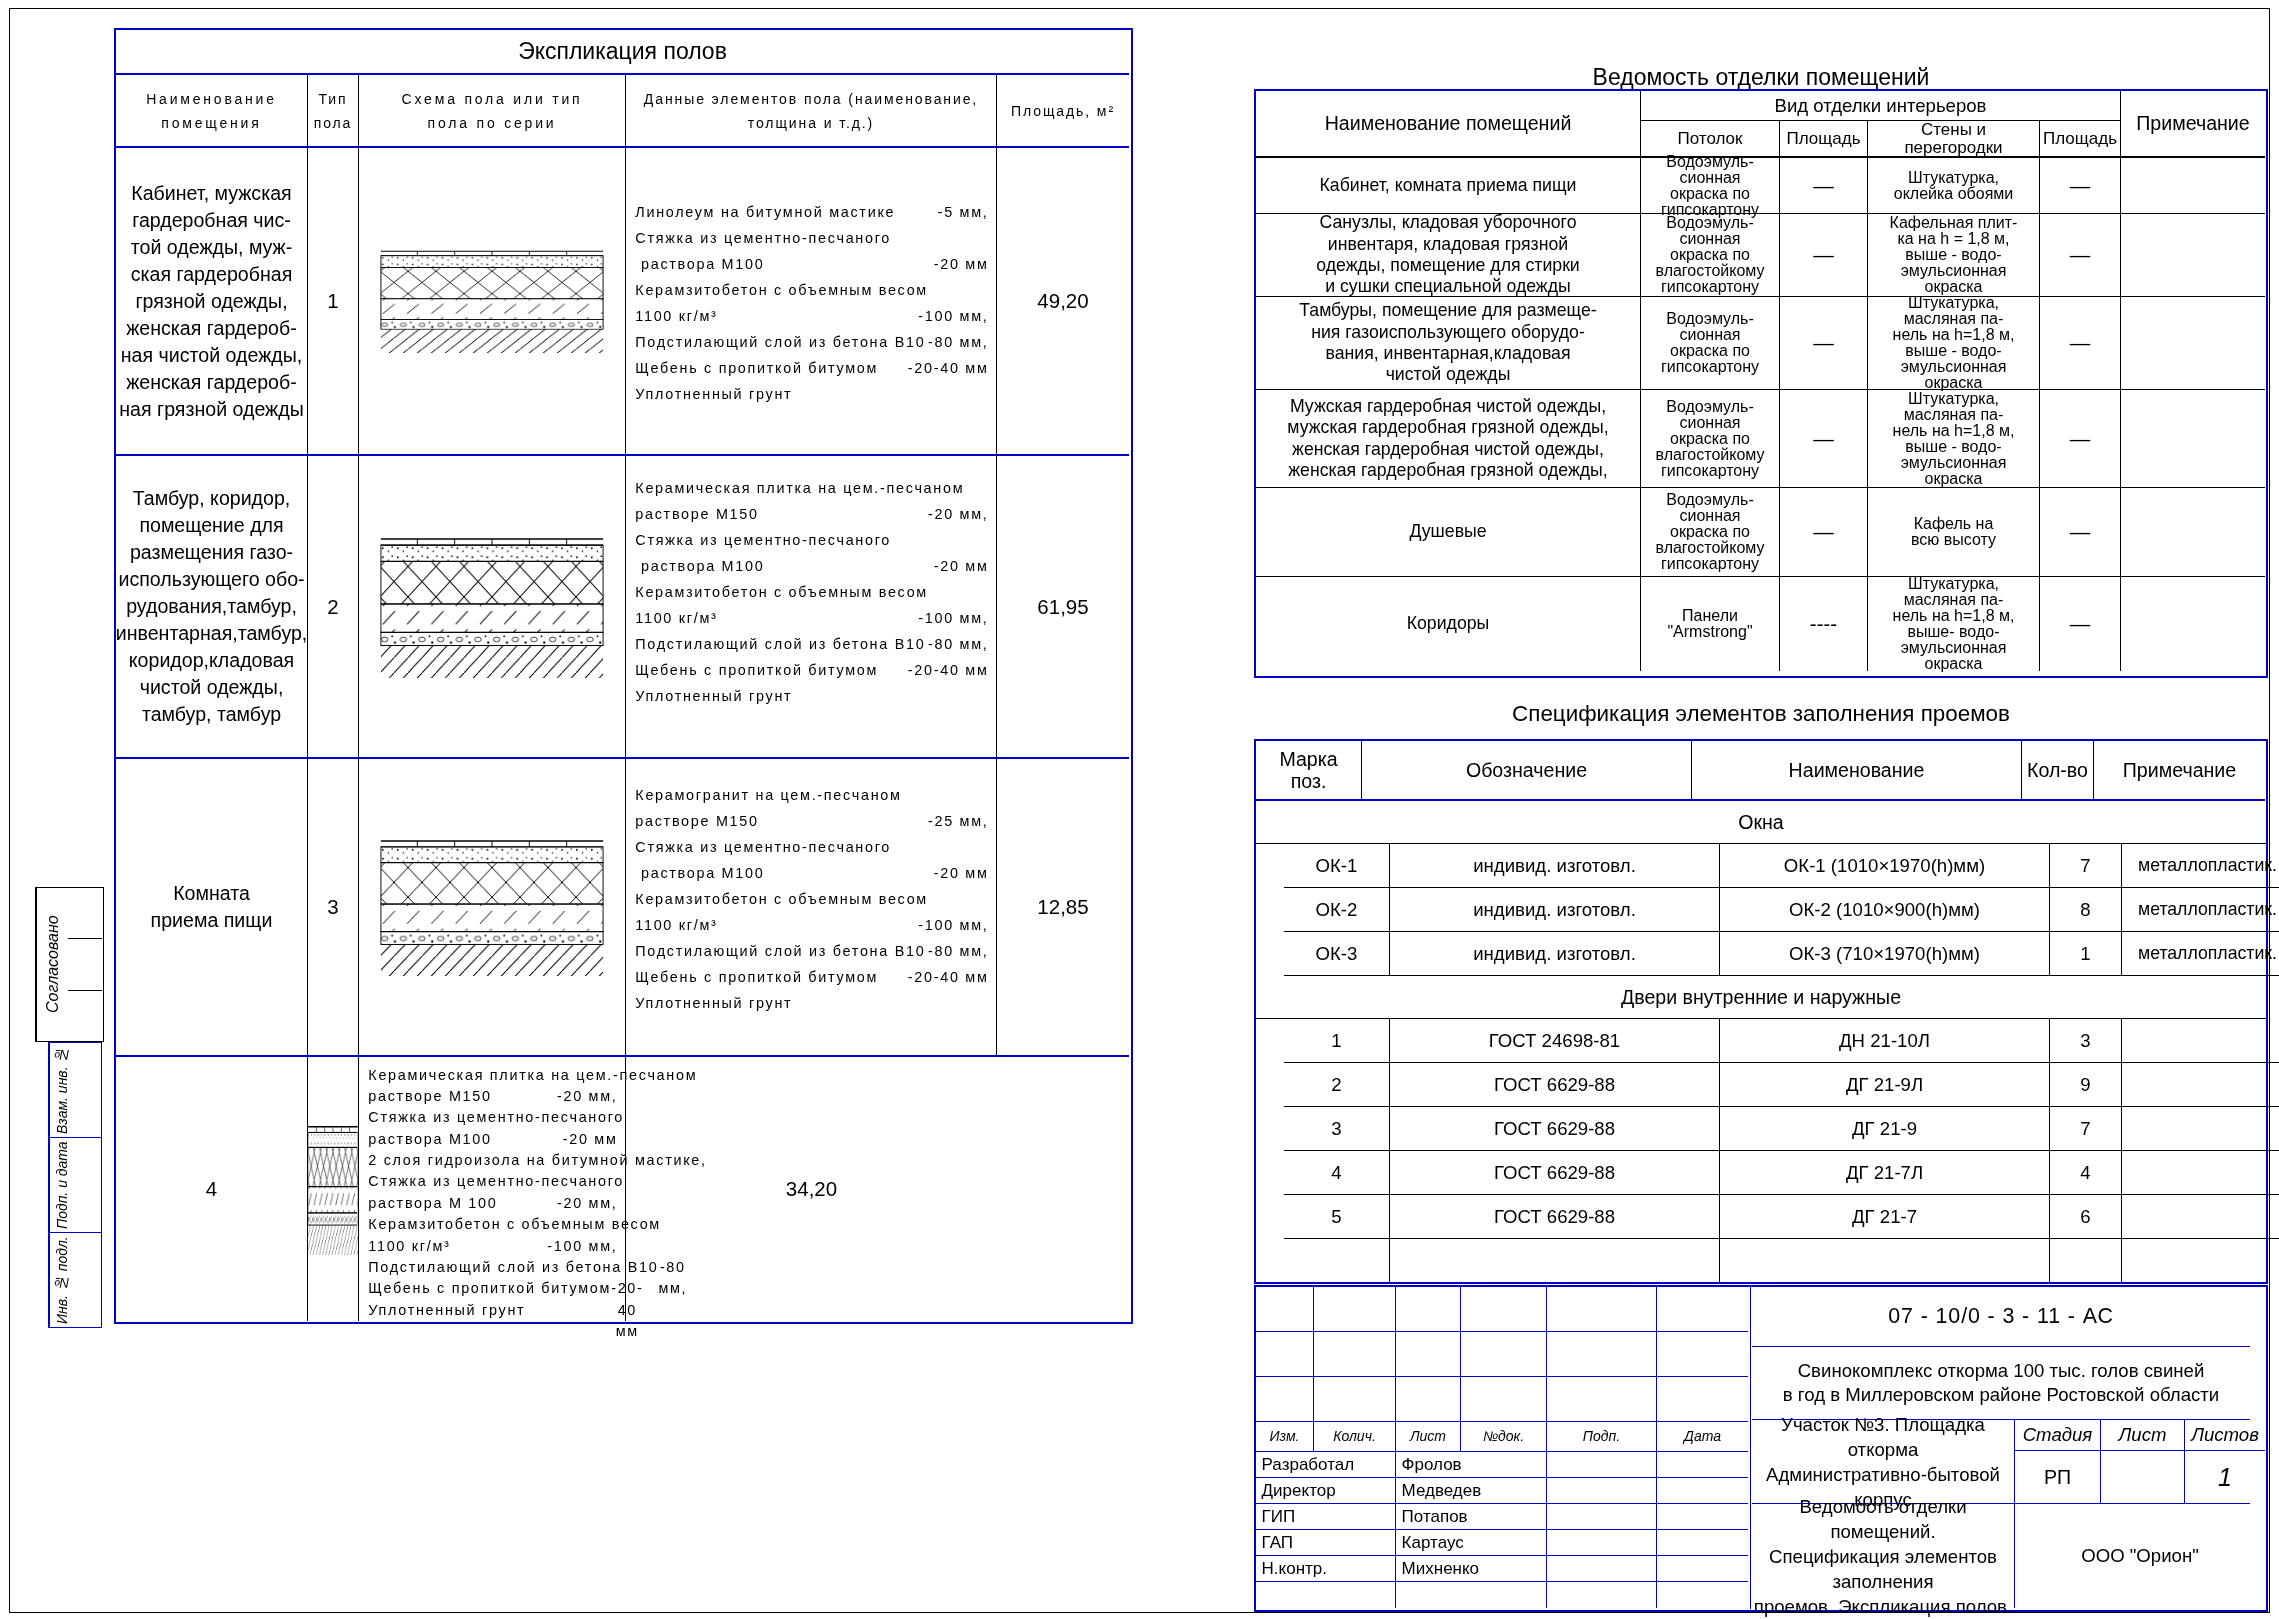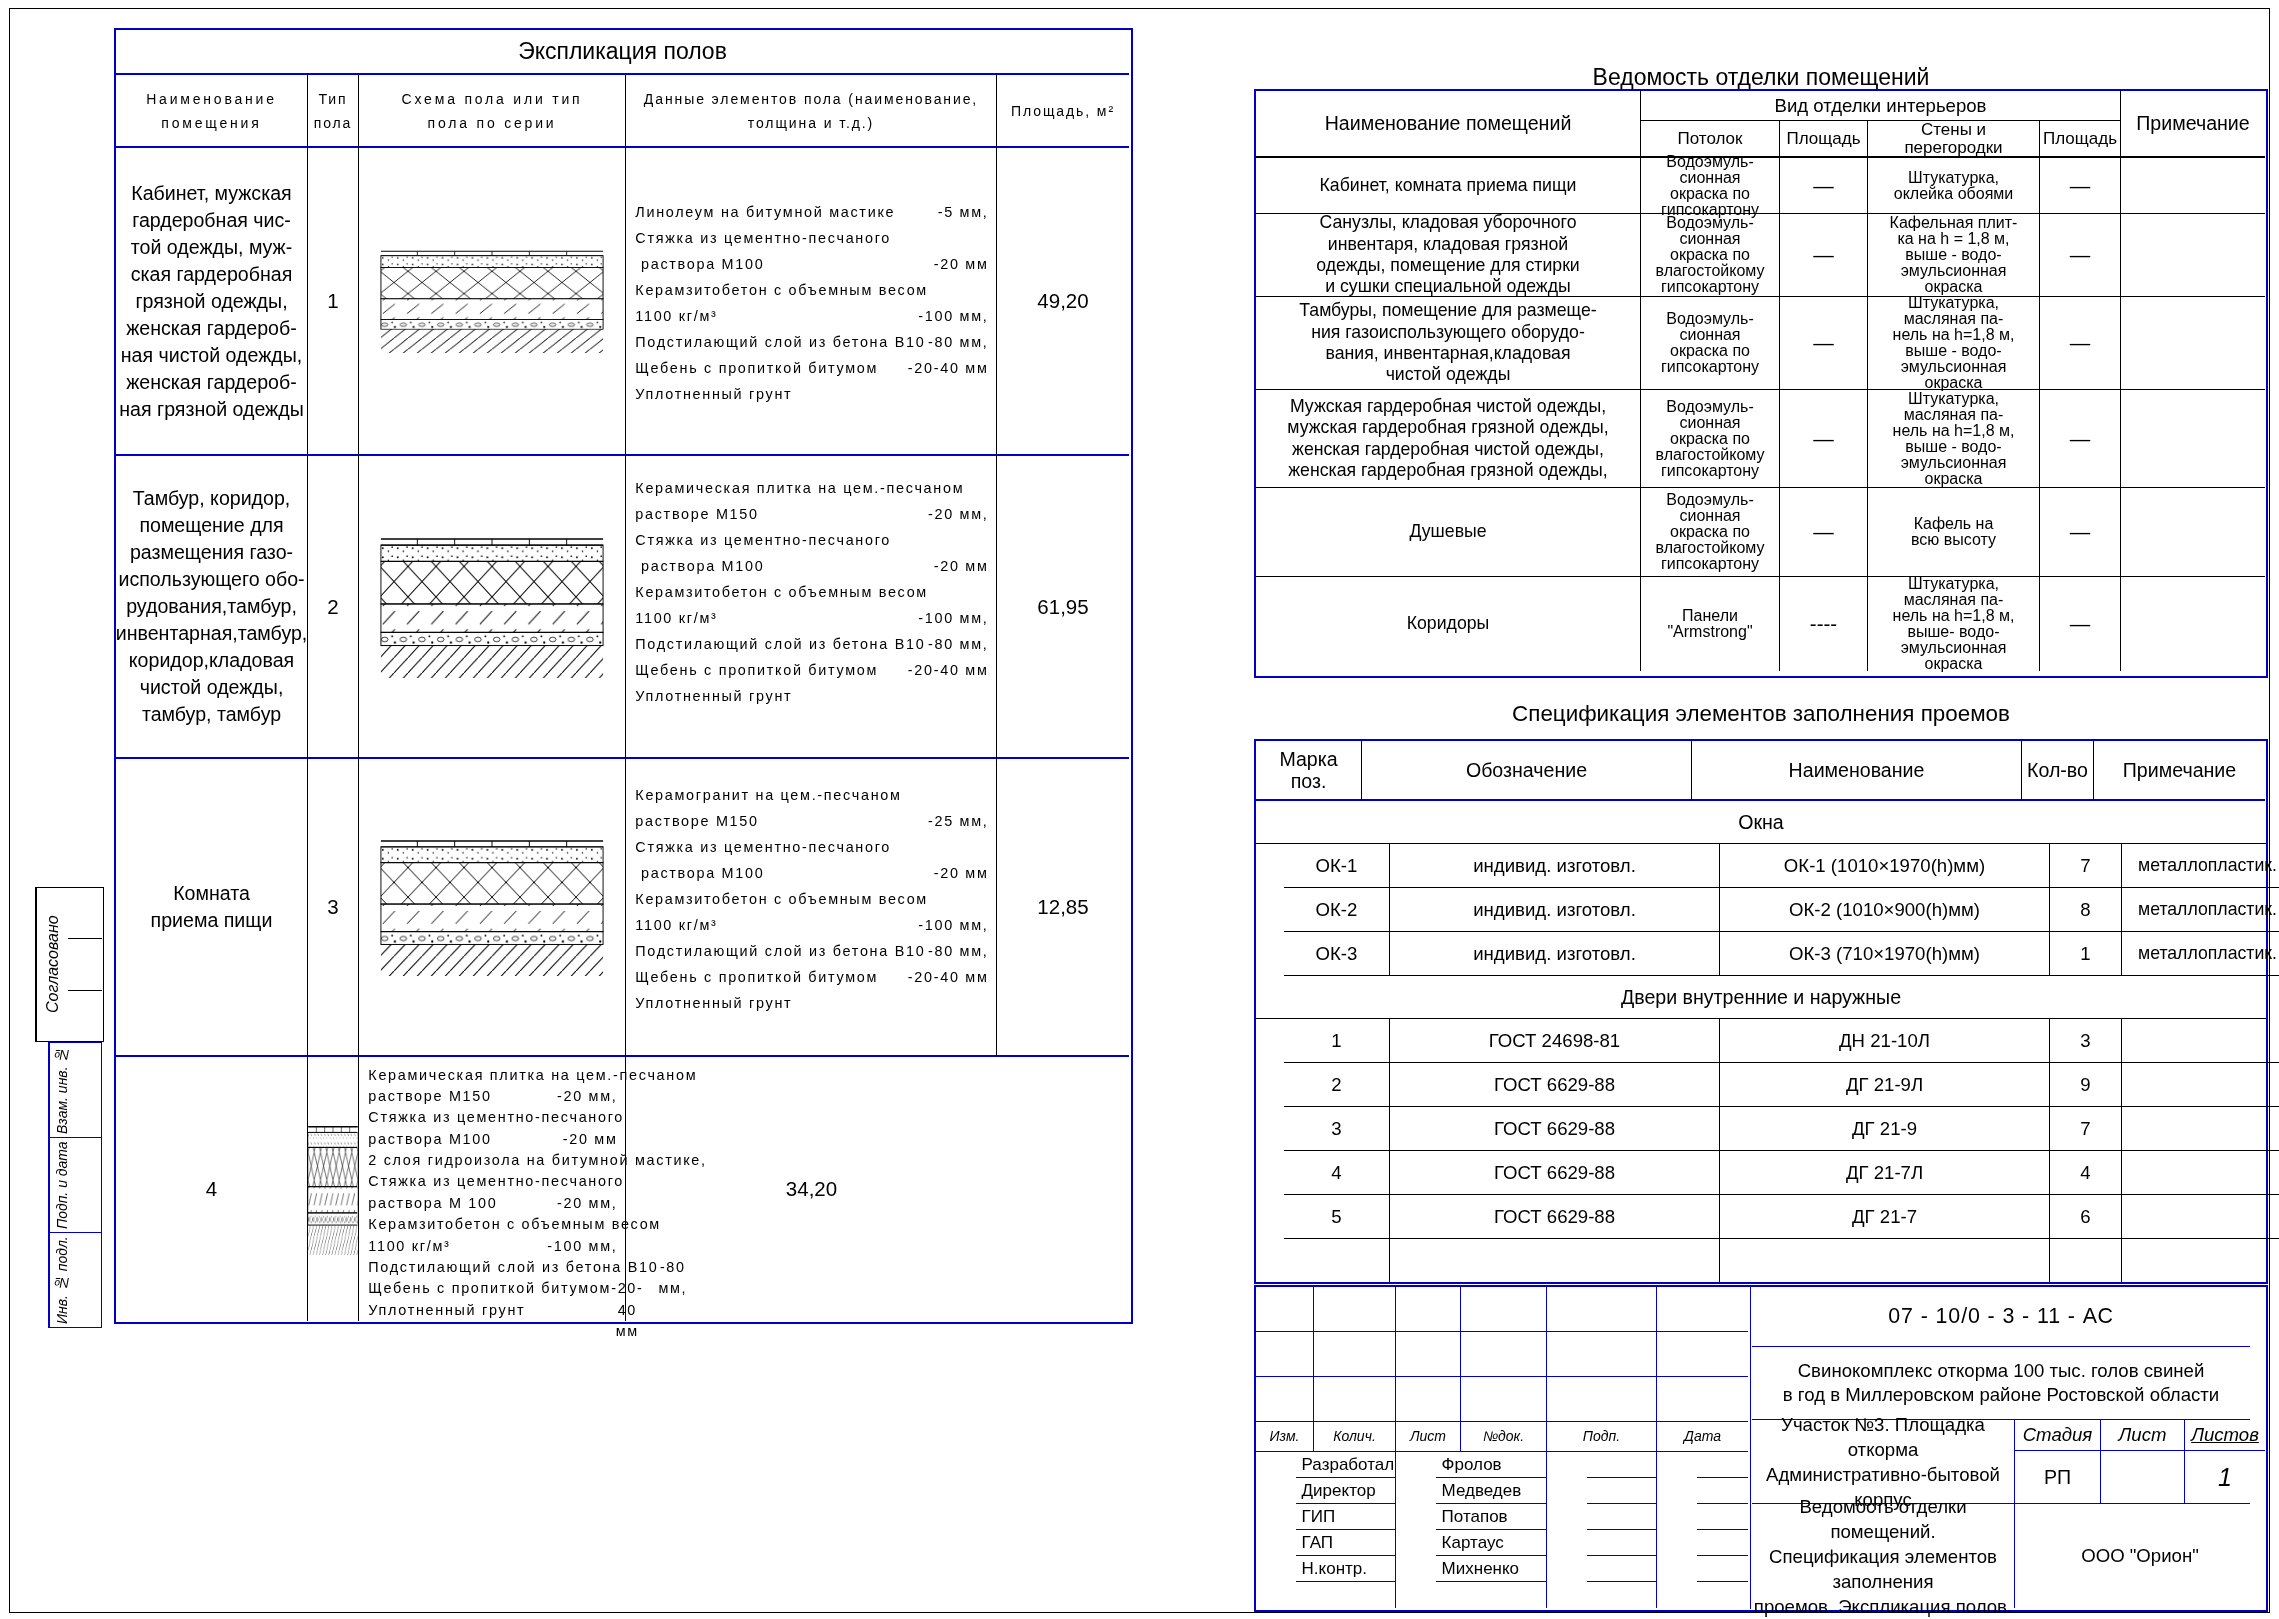--- a/index.html
+++ b/index.html
@@ -72,33 +72,33 @@
   #tb-left{position:absolute;left:0;top:0;width:494px;height:322px;border-right:1.9px solid #0000c8;}
   #tb-grid{display:grid;grid-template-columns:58px 82px 65px 86px 110px 91px;grid-auto-rows:45px;height:134px;}
   #tb-grid i{border-right:1.9px solid #0000c8;border-bottom:1.9px solid #0000c8;}
   #tb-grid i:nth-child(6n){border-right:none;}
   #tb-rev{display:grid;grid-template-columns:58px 82px 65px 86px 110px 91px;height:31px;}
   #tb-rev .cell{border-right:1.9px solid #0000c8;border-bottom:1.9px solid #0000c8;font-size:14px;}
   #tb-rev .cell:last-child{border-right:none;}
   #tb-staff{display:block;}
   .staff-row{display:grid;grid-template-columns:140px 151px 110px 91px;height:26px;}
   .staff-row .cell{border-right:1.9px solid #0000c8;border-bottom:1.4px solid #0000c8;font-size:17px;
-                   justify-content:flex-start;padding-left:5.6px;text-align:left;margin-left:40px;}
+                   justify-content:flex-start;padding-left:5.6px;text-align:left;}
   .staff-row .cell:last-child{border-right:none;}
   .staff-row:last-child .cell{border-bottom:none;}
   #tb-right{position:absolute;left:496px;top:0;width:498px;height:322px;}
   #tb-code{height:60px;border-bottom:1.9px solid #0000c8;font-size:21.4px;letter-spacing:0.9px;}
   #tb-project{height:73px;border-bottom:1.9px solid #0000c8;font-size:18.6px;line-height:24px;}
   #tb-row3{position:relative;height:83px;border-bottom:1.9px solid #0000c8;}
   #tb-object{position:absolute;left:0;top:0;width:263px;height:83px;border-right:1.9px solid #0000c8;
              font-size:18.6px;line-height:25px;}
   #tb-stage-head{position:absolute;left:263px;top:0;width:250px;height:31px;display:grid;
                  grid-template-columns:86px 84px 80px;}
   #tb-stage-head .cell{border-right:1.9px solid #0000c8;border-bottom:1.9px solid #0000c8;font-size:18.6px;}
-  #tb-stage-head .cell:last-child{border-right:none;text-decoration:underline;}
+  #tb-stage-head .cell:last-child{border-right:none;}
   #tb-stage-vals{position:absolute;left:263px;top:31px;width:250px;height:52px;display:grid;
                  grid-template-columns:86px 84px 80px;}
   #tb-stage-vals .cell{border-right:1.9px solid #0000c8;font-size:19.6px;}
   #tb-stage-vals .cell:last-child{border-right:none;font-size:25px;}
   #tb-row4{position:relative;height:104px;}
   #tb-sheet-title{position:absolute;left:0;top:0;width:263px;height:104px;border-right:1.9px solid #0000c8;
                   font-size:18.6px;line-height:25px;}
   #tb-org{position:absolute;left:263px;top:0;width:250px;height:104px;font-size:18.6px;}
 
   

